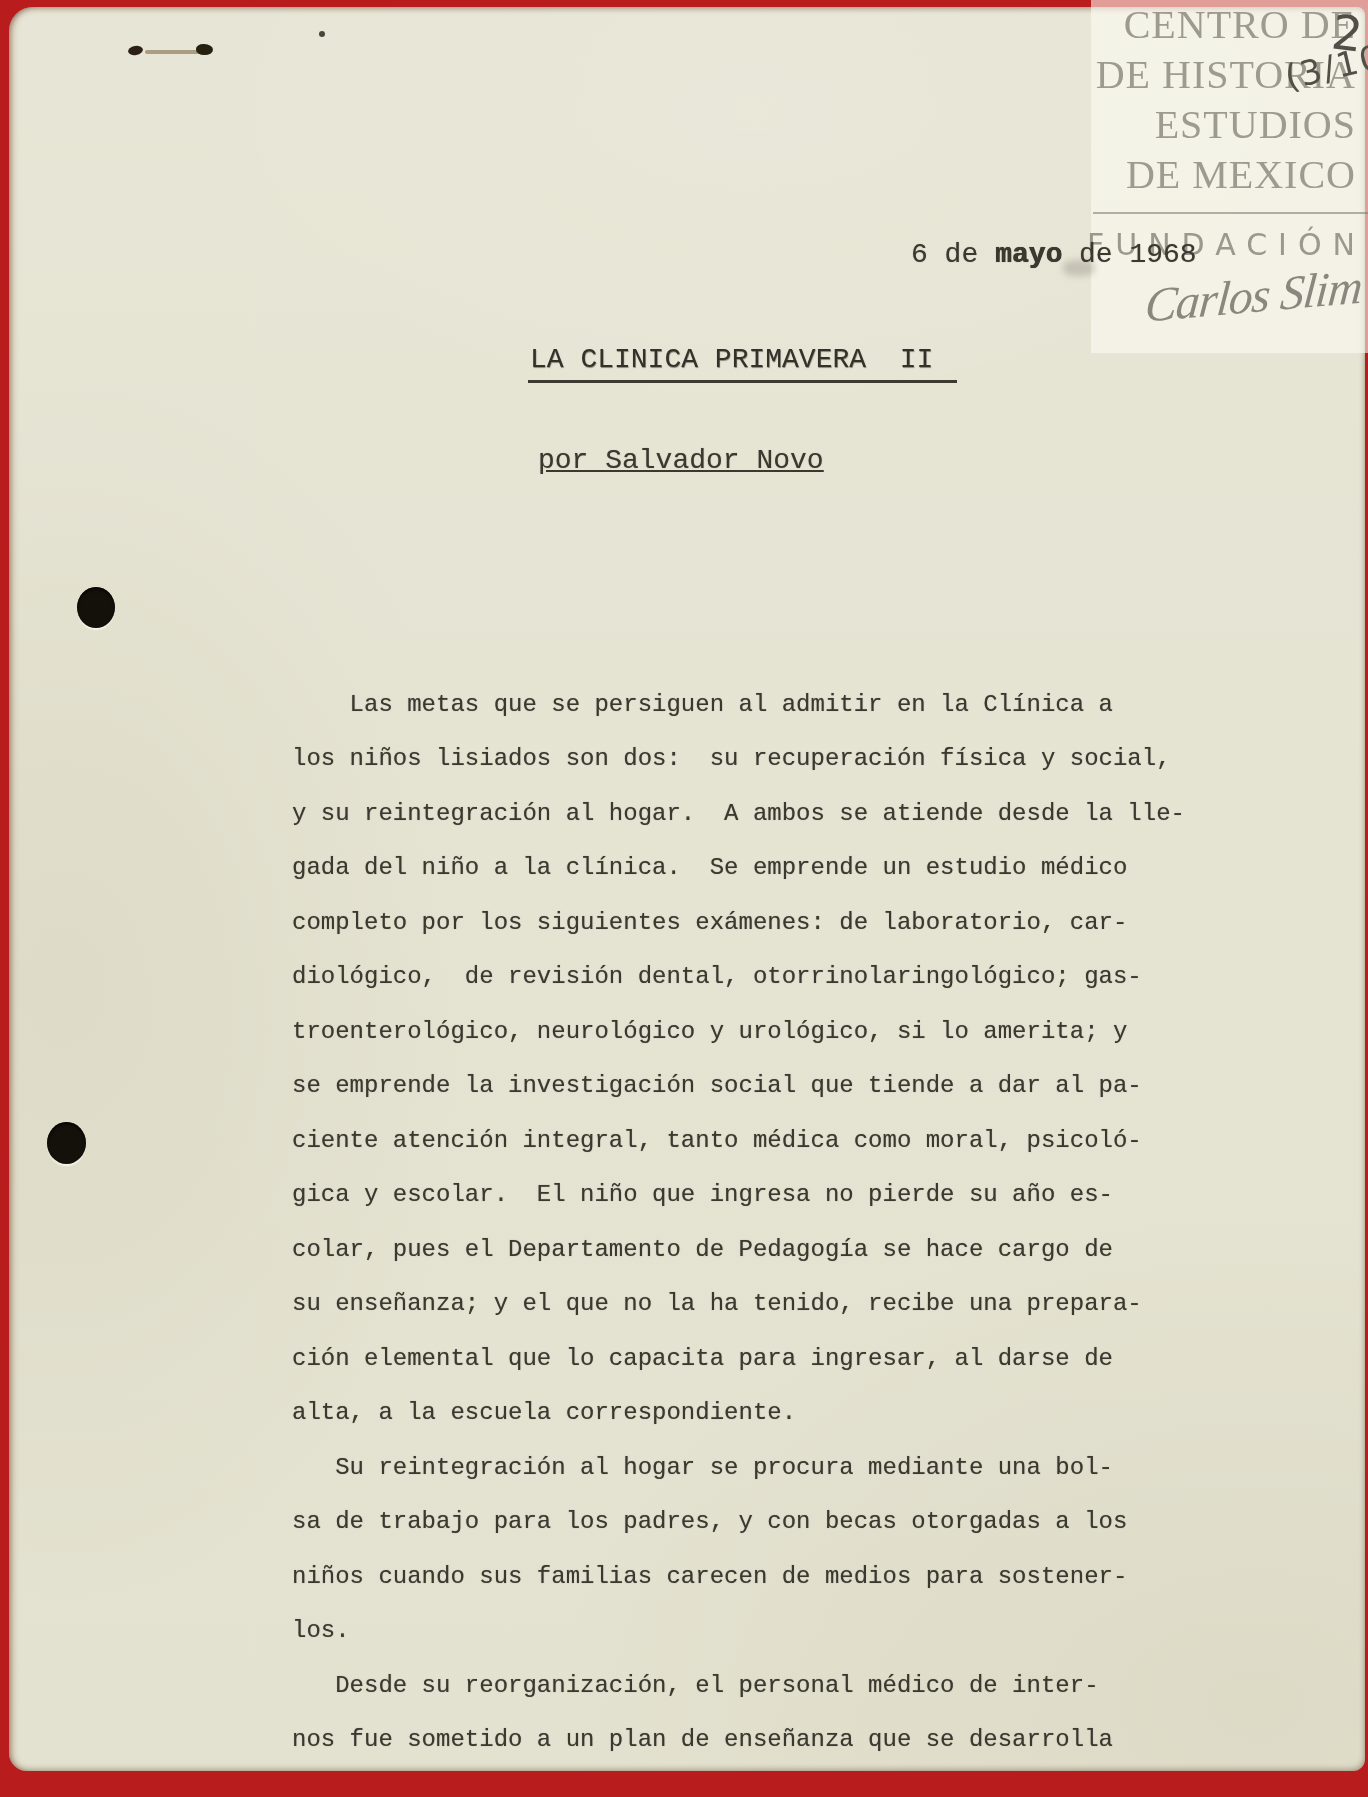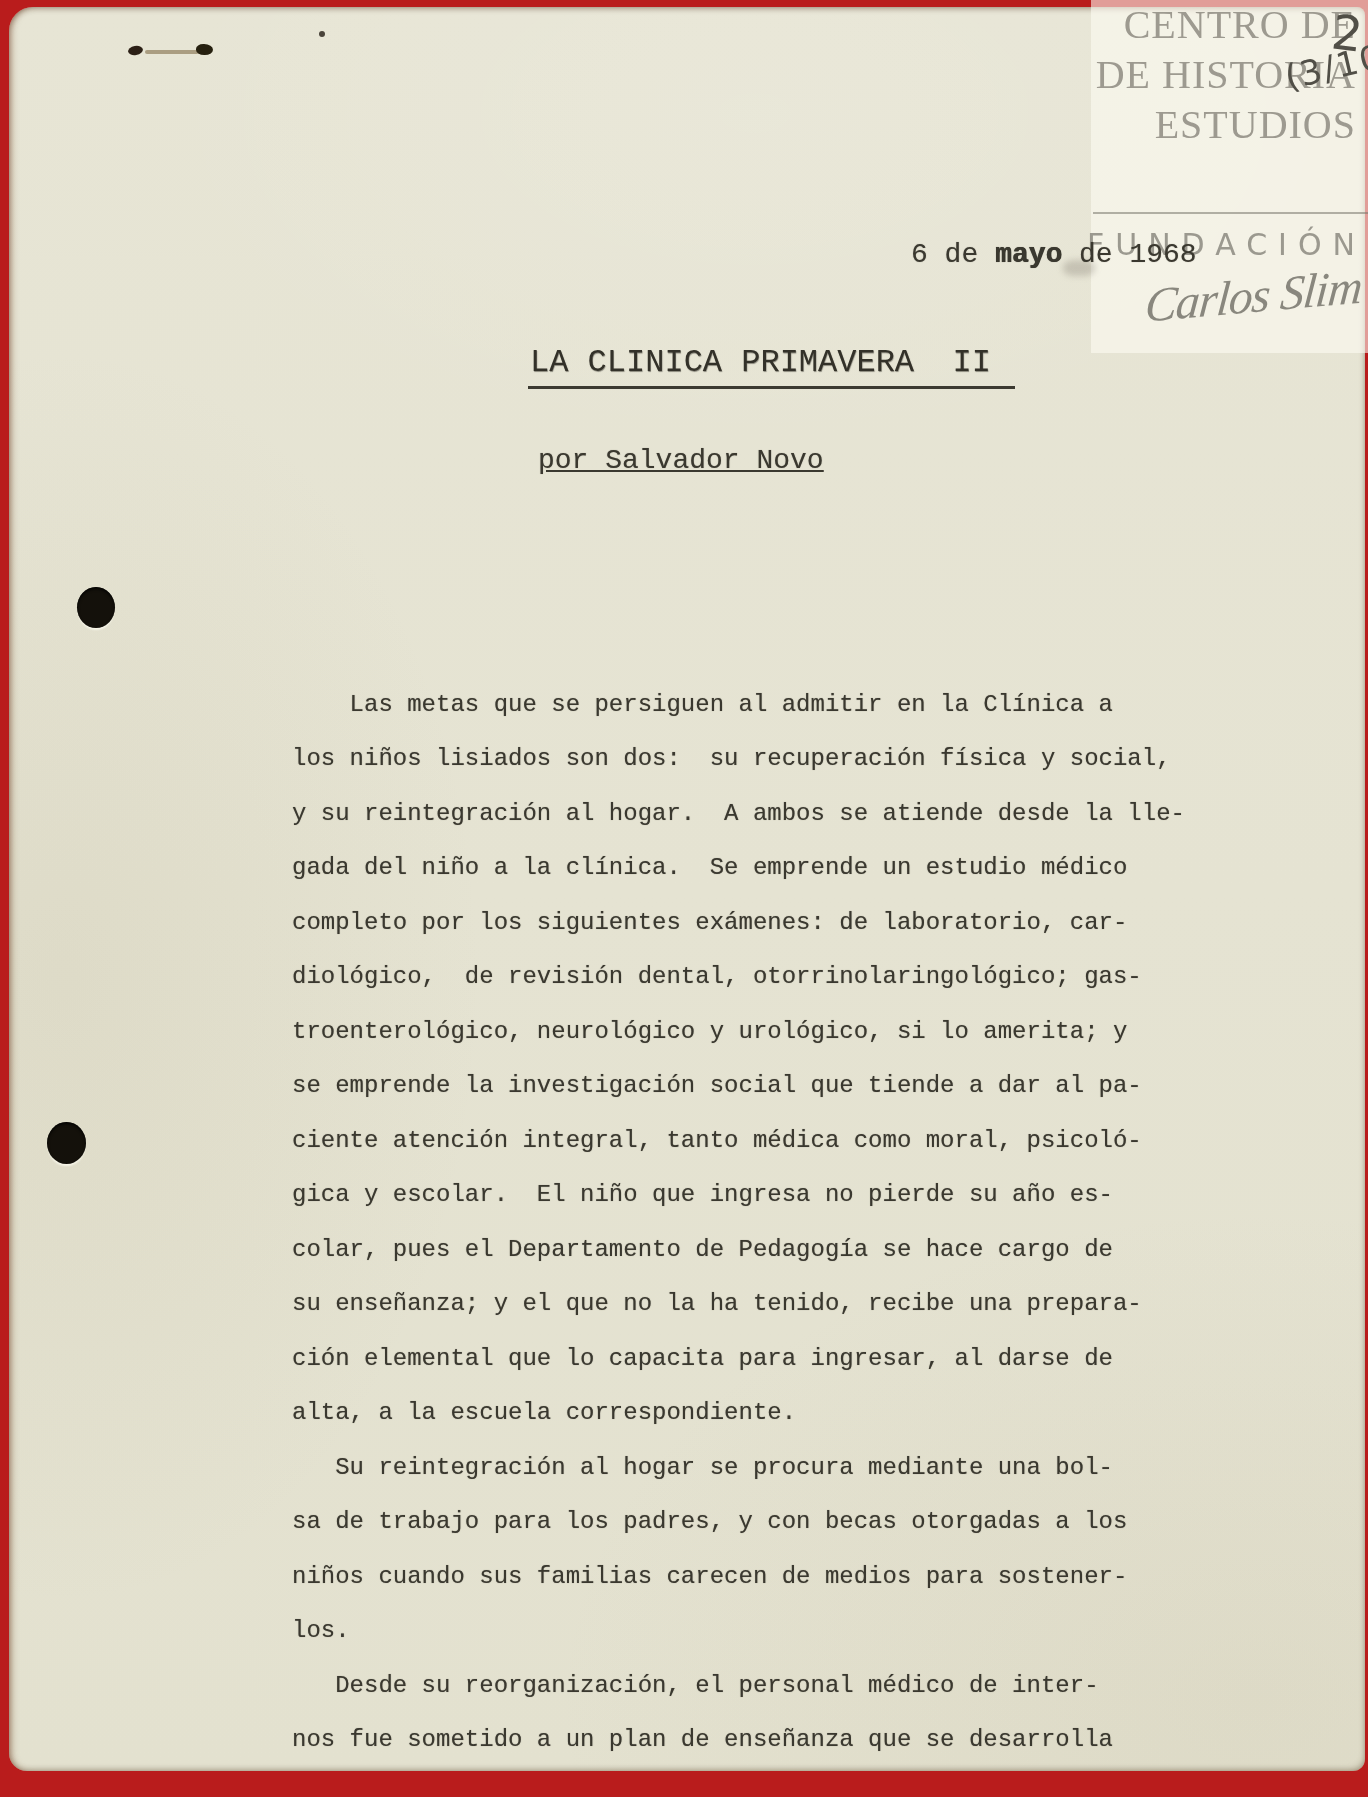--- a/index.html
+++ b/index.html
@@ -56,21 +56,21 @@
   .mark-b{left:136px;top:43px;width:54px;height:4px;background:rgba(110,85,45,0.5);border-radius:2px;}
   .mark-c{left:187px;top:37px;width:17px;height:11px;background:#26200f;border-radius:45% 55% 50% 50%;}
   .mark-d{left:310px;top:24px;width:6px;height:6px;background:#4a443a;border-radius:50%;}
   .date-smudge{left:1054px;top:253px;width:32px;height:16px;background:rgba(80,75,62,0.22);
                border-radius:40%;filter:blur(3px);}
   
   .typed{color:#3a382f;text-shadow:0 0 1px rgba(58,56,47,0.45);}
   .date-line{position:absolute;left:902px;top:232px;font-size:28px;white-space:pre;text-align:right;}
   .date-line .month{font-weight:bold;text-shadow:0.6px 0 0 #3a382f, 0 0 1px rgba(58,56,47,0.5);}
   .doc-title{
-    position:absolute;left:519px;top:337px;font-size:32px;white-space:pre;
+    position:absolute;left:519px;top:337px;font-size:28px;white-space:pre;
     color:#333129;border-bottom:3px solid #3c3a31;padding:0 24px 5px 2px;
     text-shadow:0.5px 0.5px 0.8px rgba(51,49,41,0.5);
   }
   .doc-byline{position:absolute;left:529px;top:438px;font-size:28px;white-space:pre;text-decoration:underline;}
   .doc-body{
     position:absolute;left:283px;top:507px;width:1070px;
     font-size:24px;line-height:54.5px;white-space:pre;
   }
 </style>
 </head>
@@ -78,20 +78,21 @@
 
 <div class="scan">
   <div class="page">
 
     <div class="wm-box">
       <div class="wm-lines">
 
       <div>CENTRO DE</div>
           <div>DE HISTORIA</div>
           <div>ESTUDIOS</div>
+          <div>DE MEXICO</div>
         </div>
       <div class="wm-rule"></div>
       <div class="wm-foundation">FUNDACIÓN</div>
       <div class="wm-signature">Carlos Slim</div>
     </div>
 
     <div class="pencil pencil-2">2</div>
     <div class="pencil pencil-frac">(3/10)</div>
 
     <div class="mark mark-a"></div>

